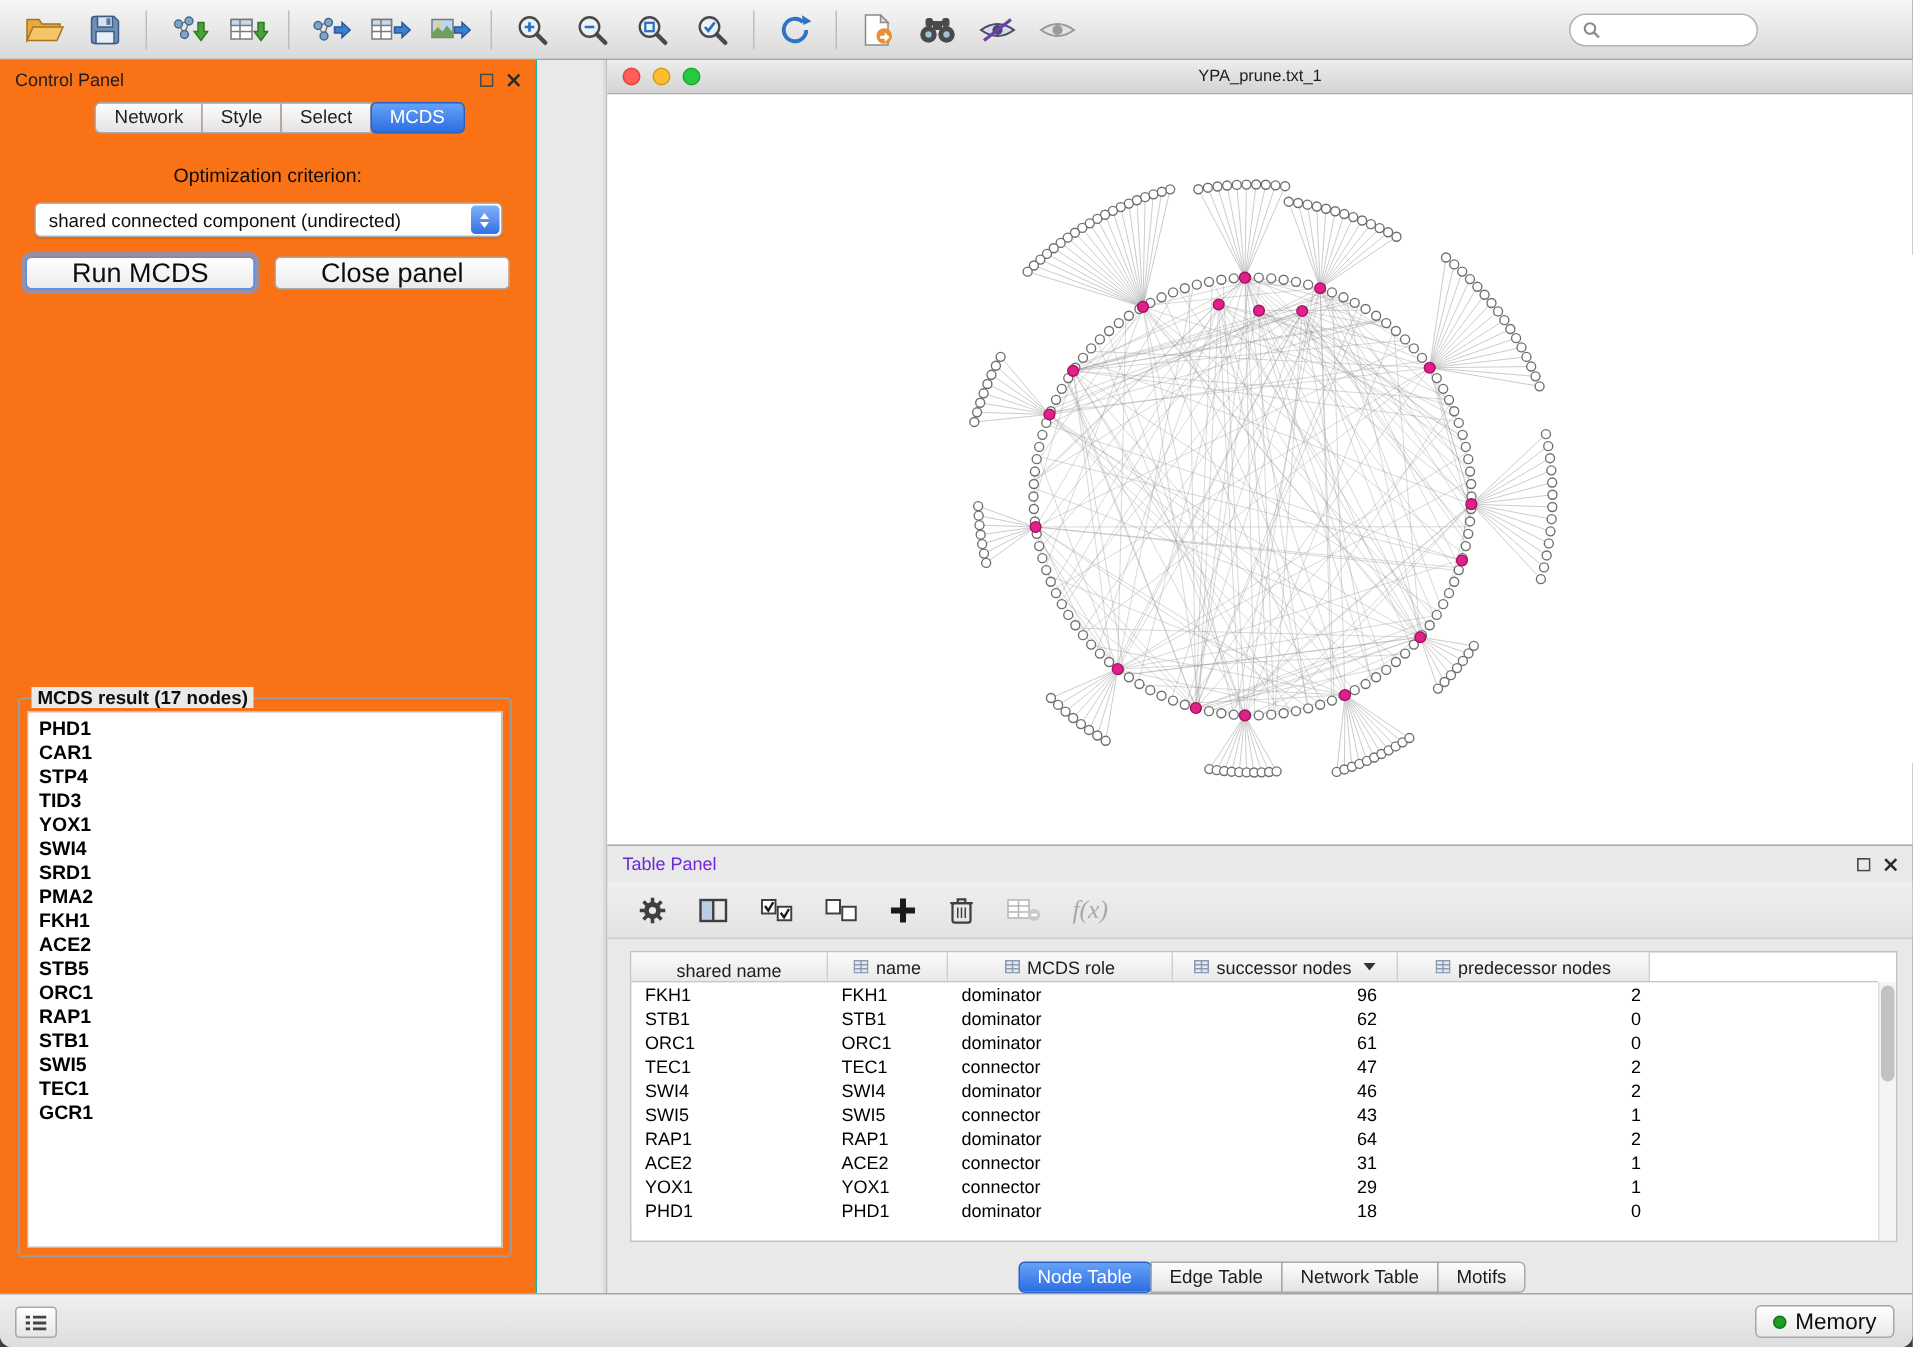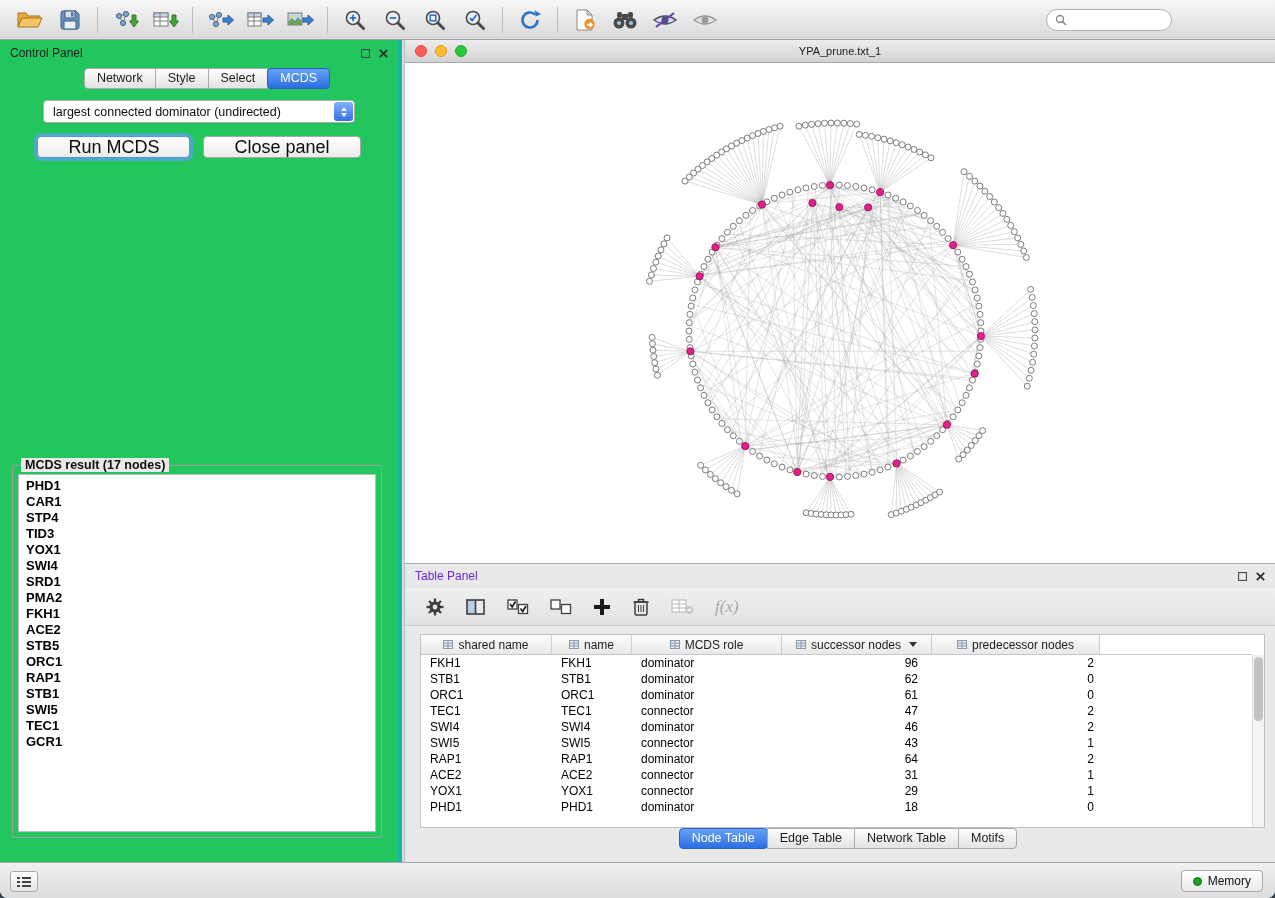--- a/index.html
+++ b/index.html
@@ -7,21 +7,21 @@
   .app{position:absolute;inset:0;background:#e9e9e9;border-radius:0 0 8px 8px;overflow:hidden;}
 
   
   .toolbar{position:absolute;left:0;top:0;right:0;height:40px;background:linear-gradient(#f7f7f7,#d9d9d9);border-bottom:1px solid #a6a6a6;display:flex;align-items:center;padding:0 10px;}
   .tb-btn{height:32px;min-width:40px;display:flex;align-items:center;justify-content:center;background:none;border:none;cursor:pointer;}
   .tb-sep{width:1px;height:26px;background:#bdbdbd;margin:0 7px;}
   .search{margin-left:auto;margin-right:93px;width:126px;height:22px;background:#fff;border:1px solid #b3b3b3;border-radius:11px;display:flex;align-items:center;padding:0 8px;gap:5px;}
   .search input{border:none;outline:none;flex:1;min-width:10px;font-size:12px;font-family:"Liberation Sans",sans-serif;background:transparent;}
 
   
-  .left-panel{position:absolute;left:0;top:40px;width:402px;bottom:36px;background:#22c55e;border-right:4px solid #14b8a6;}
+  .left-panel{position:absolute;left:0;top:40px;width:358px;bottom:36px;background:#f97316;border-right:1px solid #14b8a6;}
   .v-split{position:absolute;left:402px;top:40px;width:3px;bottom:36px;background:#dcdcdc;border-right:1px solid #bcbcbc;}
   .panel-header{height:26px;display:flex;align-items:center;padding:0 10px;font-size:12px;color:#1d1d1d;}
   .hdr-icons{margin-left:auto;display:flex;gap:9px;align-items:center;}
   .hdr-icon{background:none;border:none;cursor:pointer;display:flex;align-items:center;}
   .seg-bar{display:flex;justify-content:center;margin-top:2px;}
   .seg-btn{font-size:12.5px;height:21px;line-height:19px;padding:0 12px;background:linear-gradient(#fdfdfd,#e3e3e3);border:1px solid #a9a9a9;margin-left:-1px;color:#1d1d1d;cursor:pointer;white-space:nowrap;}
   .seg-btn:first-child{border-radius:4px 0 0 4px;margin-left:16px;}
   .seg-btn:last-child{border-radius:0 4px 4px 0;}
   .seg-btn.active{background:linear-gradient(#66a1f7,#2c6ee2);border-color:#2a5fc4;color:#fff;border-radius:4px;}
   .opt-label{text-align:center;margin-top:20px;font-size:13px;color:#0d0d0d;}
@@ -52,35 +52,35 @@
 
   
   .table-panel{position:absolute;left:405px;top:563px;width:870px;bottom:36px;background:#e9e9e9;border-top:1px solid #a9a9a9;}
   .tp-header{height:24px;display:flex;align-items:center;padding:0 10px;font-size:12px;color:#6d28d9;}
   .tp-toolbar{height:38px;display:flex;align-items:center;gap:21px;padding:0 20px;background:linear-gradient(#efefef,#e3e3e3);border-bottom:1px solid #cccccc;}
   .tp-tool{background:none;border:none;cursor:pointer;display:flex;align-items:center;justify-content:center;}
   .fx{font-family:"Liberation Serif",serif;font-style:italic;font-size:17px;color:#a8a8a8;}
   .table-area{position:absolute;left:15px;right:10px;top:70px;bottom:34px;background:#fff;border:1px solid #c2c2c2;}
   .thead{position:absolute;left:0;right:12px;top:0;height:20px;display:flex;border-bottom:1px solid #c8c8c8;}
   .th{display:flex;align-items:center;justify-content:center;gap:5px;font-size:12px;color:#1d1d1d;border-right:1px solid #cfcfcf;background:linear-gradient(#fbfbfb,#e8e8e8);cursor:pointer;white-space:nowrap;}
-  .col0{width:131px;}.col1{width:80px;}.col2{width:150px;}.col3{width:150px;}.col4{width:168px;}
+  .col0{width:131px;flex-direction:column;}.col1{width:80px;}.col2{width:150px;}.col3{width:150px;}.col4{width:168px;}
   .caret{width:0;height:0;border-left:4px solid transparent;border-right:4px solid transparent;border-top:5px solid #333;margin-left:3px;}
   .tbody{position:absolute;left:0;right:12px;top:20px;bottom:0;overflow:hidden;}
   .tr{display:flex;height:16px;line-height:16px;background:#fff;cursor:default;}
   .td{font-size:12px;color:#000;padding-left:9px;white-space:nowrap;overflow:hidden;}
   .td.num{text-align:right;padding-right:14px;padding-left:0;}
   .td.num.col4{padding-right:6px;}
   .scrollbar{position:absolute;right:0;top:20px;bottom:0;width:12px;background:#f4f4f4;border-left:1px solid #dedede;cursor:pointer;}
   .thumb{position:absolute;left:1px;top:2px;width:9px;height:64px;border-radius:5px;background:#c2c2c2;}
-  .tp-tabs{position:absolute;left:0;right:0;bottom:0;height:34px;display:flex;justify-content:center;align-items:flex-start;}
+  .tp-tabs{position:absolute;left:0;right:0;bottom:0;height:34px;display:flex;justify-content:center;align-items:flex-end;}
 
   
   .status-bar{position:absolute;left:0;right:0;bottom:0;height:36px;background:linear-gradient(#f0f0f0,#dddddd);border-top:1px solid #a8a8a8;}
   .menu-btn{position:absolute;left:10px;top:8px;width:28px;height:21px;background:linear-gradient(#fff,#e5e5e5);border:1px solid #a8a8a8;border-radius:3px;display:flex;align-items:center;justify-content:center;cursor:pointer;}
-  .memory-btn{position:absolute;right:12px;top:7px;height:22px;padding:0 11px;display:flex;align-items:center;gap:6px;background:linear-gradient(#fff,#e9e9e9);border:1px solid #a8a8a8;border-radius:4px;font-size:12px;color:#0d0d0d;cursor:pointer;}
+  .memory-btn{position:absolute;right:12px;top:7px;height:22px;padding:0 11px;display:flex;align-items:center;gap:6px;background:linear-gradient(#fff,#e9e9e9);border:1px solid #a8a8a8;border-radius:4px;font-size:15px;color:#0d0d0d;cursor:pointer;}
   .mem-dot{width:9px;height:9px;border-radius:50%;background:#1f9e1f;border:1px solid #157315;}
 </style>
 </head>
 <body>
 
 <div class="app">
 
   <div class="toolbar">
     <button class="tb-btn">
       <svg width="26" height="20" viewBox="0 0 26 20">
@@ -242,23 +242,24 @@
         </button>
       </span>
     </div>
     <div class="seg-bar">
         <div class="seg-btn">Network</div>
         <div class="seg-btn">Style</div>
         <div class="seg-btn">Select</div>
         <div class="seg-btn active">MCDS</div>
       </div>
 
+    <div class="opt-label">Optimization criterion:</div>
 
     <div class="dropdown">
-      <span class="dd-text">largest connected dominator (undirected)</span>
+      <span class="dd-text">shared connected component (undirected)</span>
       <span class="dd-stepper">
         <i class="dd-arrow dd-up"></i>
           <i class="dd-arrow dd-down"></i>
       </span>
     </div>
 
     <div class="btn-row">
       <button class="push-btn focus">Run MCDS</button>
       <button class="push-btn">Close panel</button>
     </div>

